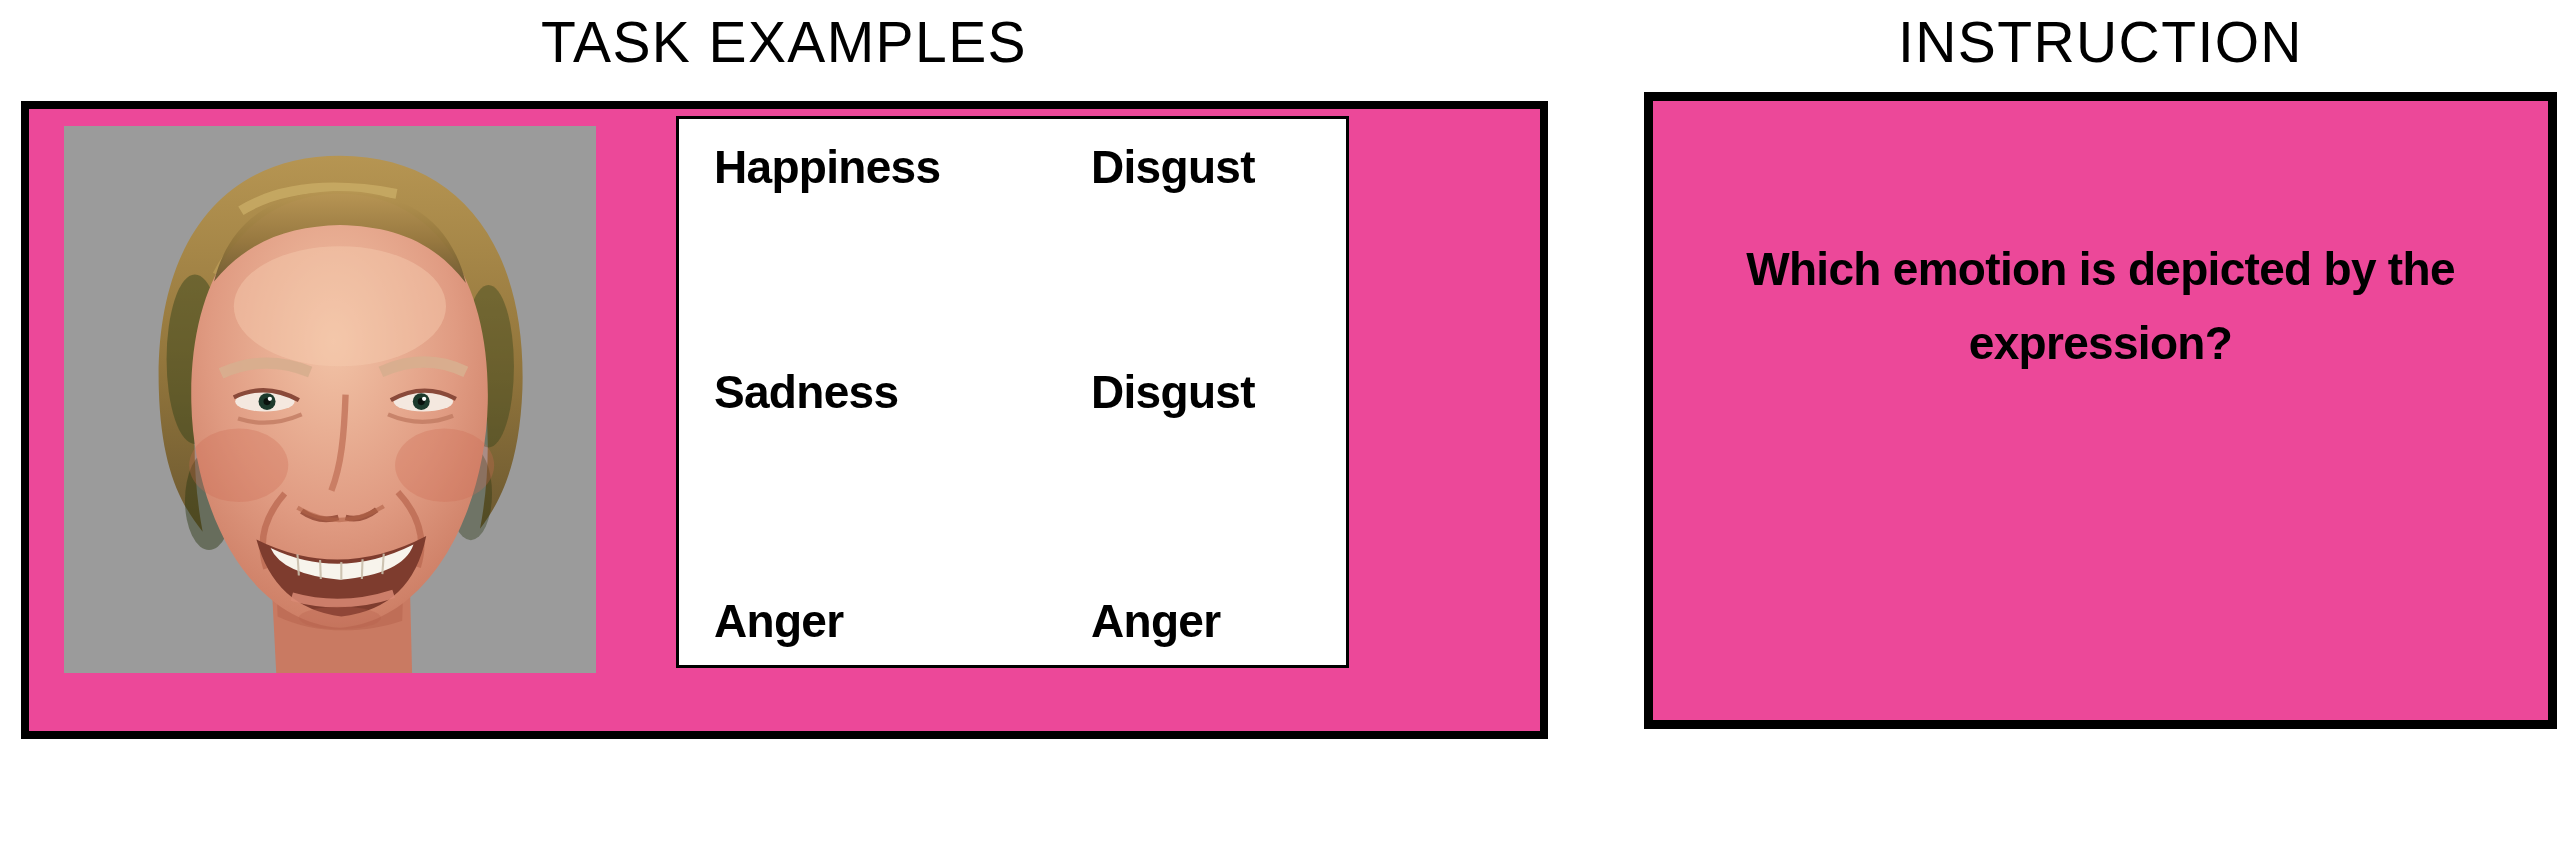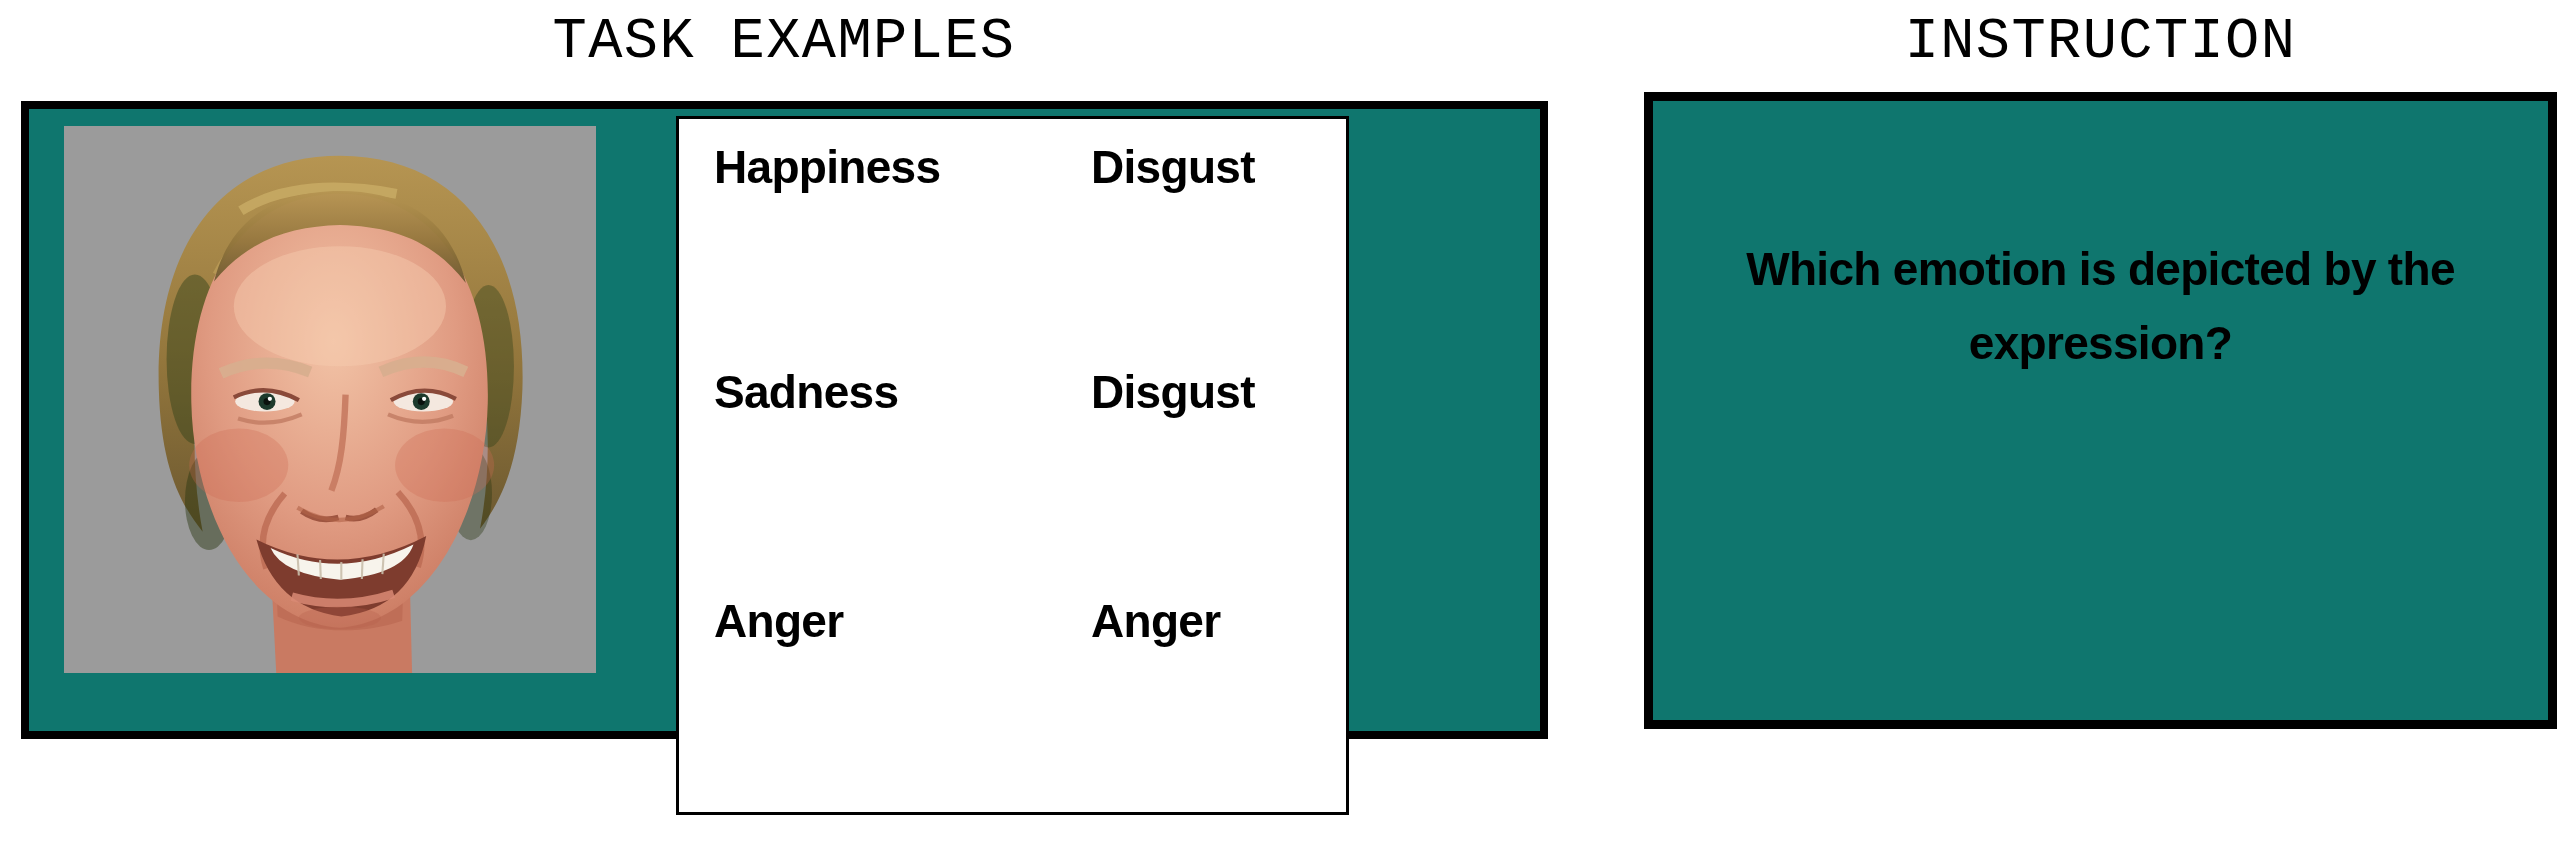--- a/index.html
+++ b/index.html
@@ -7,48 +7,48 @@
     position:relative;
     width:2576px;height:852px;
     background:#ffffff;
     font-family:"Liberation Serif", serif;
     color:#000;
     overflow:hidden;
   }
   .panel-title{
     position:absolute;top:10px;
     text-align:center;
-    font-family:Liberation Mono, monospace;
+    font-family:Liberation Sans, sans-serif;
     font-size:57px;line-height:65px;
     letter-spacing:1.4px;
     color:#000;
     white-space:nowrap;
   }
   #title-left{left:20.5px;width:1527px;}
   #title-right{left:1644px;width:913px;}
 
   .outer-box{
     position:absolute;
     box-sizing:border-box;
     border:8.5px solid #000;
-    background:#0f766e;
+    background:#ec4899;
   }
   #task-panel{left:20.5px;top:101px;width:1527px;height:638px;}
   #instruction-panel{left:1644px;top:92px;width:913px;height:637px;border-width:9.2px;}
 
   #face-photo{
     position:absolute;left:64px;top:126px;
     width:532px;height:547px;
     background:#9b9b9b;
   }
   #face-photo svg{display:block;width:100%;height:100%;}
 
   #options-box{
     position:absolute;left:676px;top:116px;
-    width:673px;height:699px;
+    width:673px;height:552px;
     box-sizing:border-box;
     border:3.5px solid #000;
     background:#fff;
   }
   .option{
     position:absolute;
     font-family:"Liberation Sans", sans-serif;
     font-weight:700;
     font-size:46px;line-height:46px;
     color:#000;

